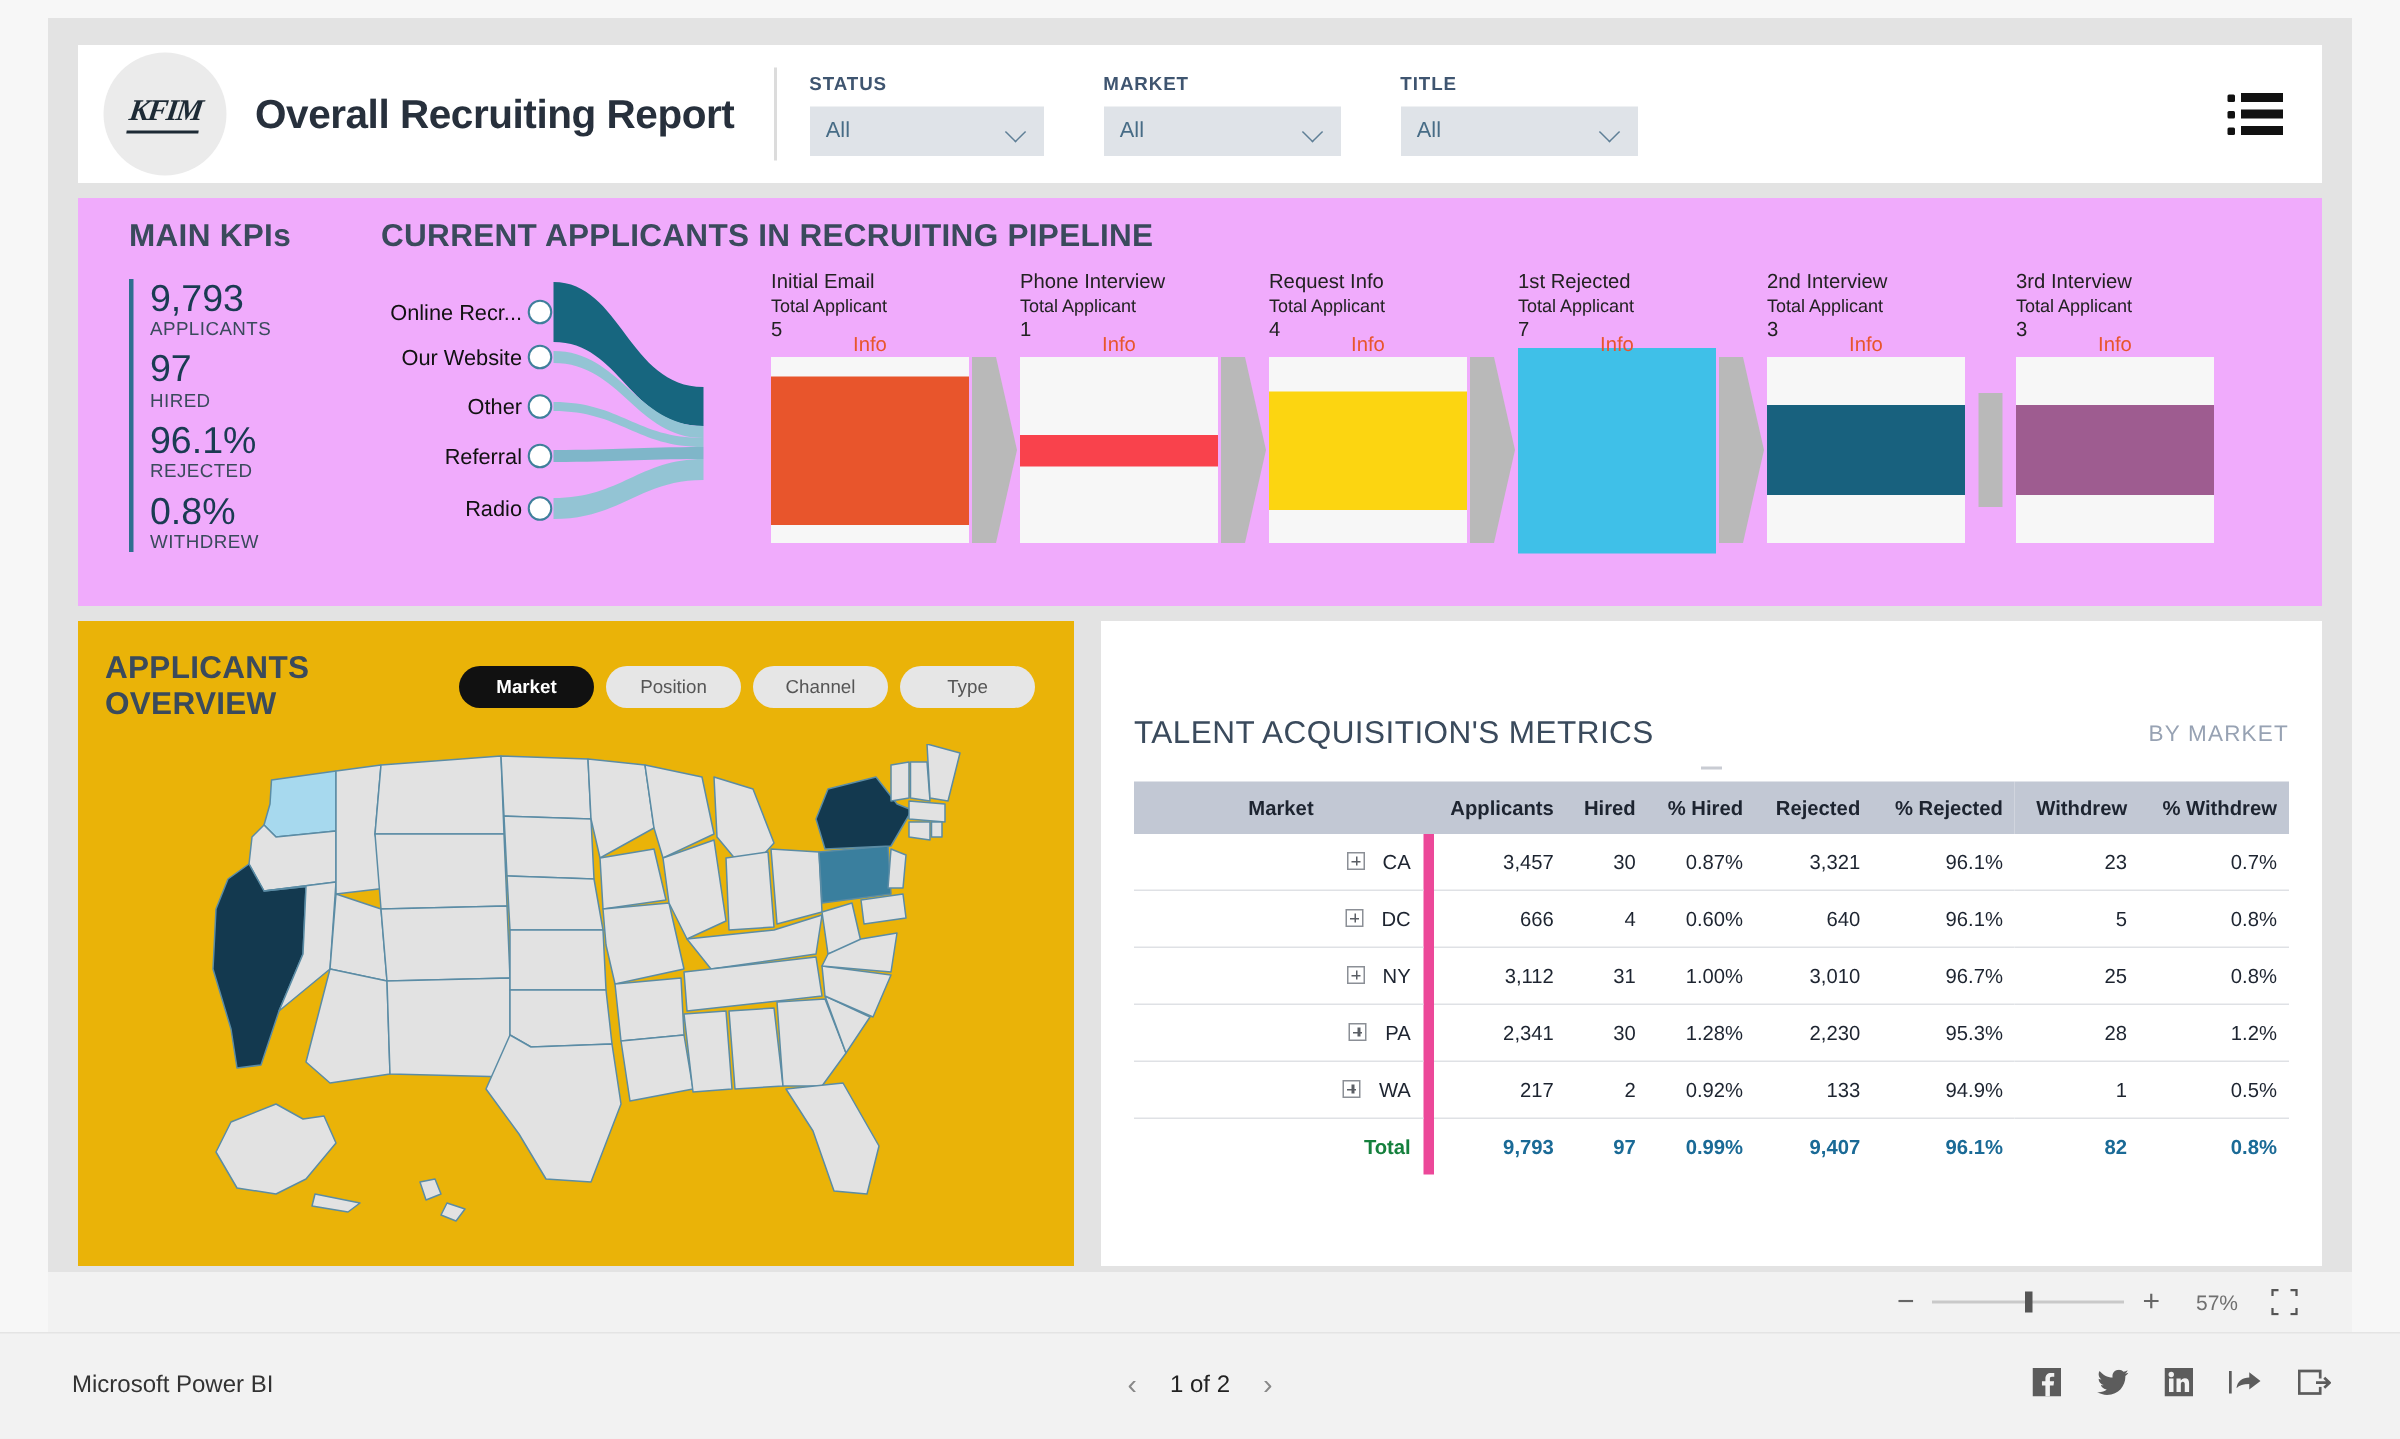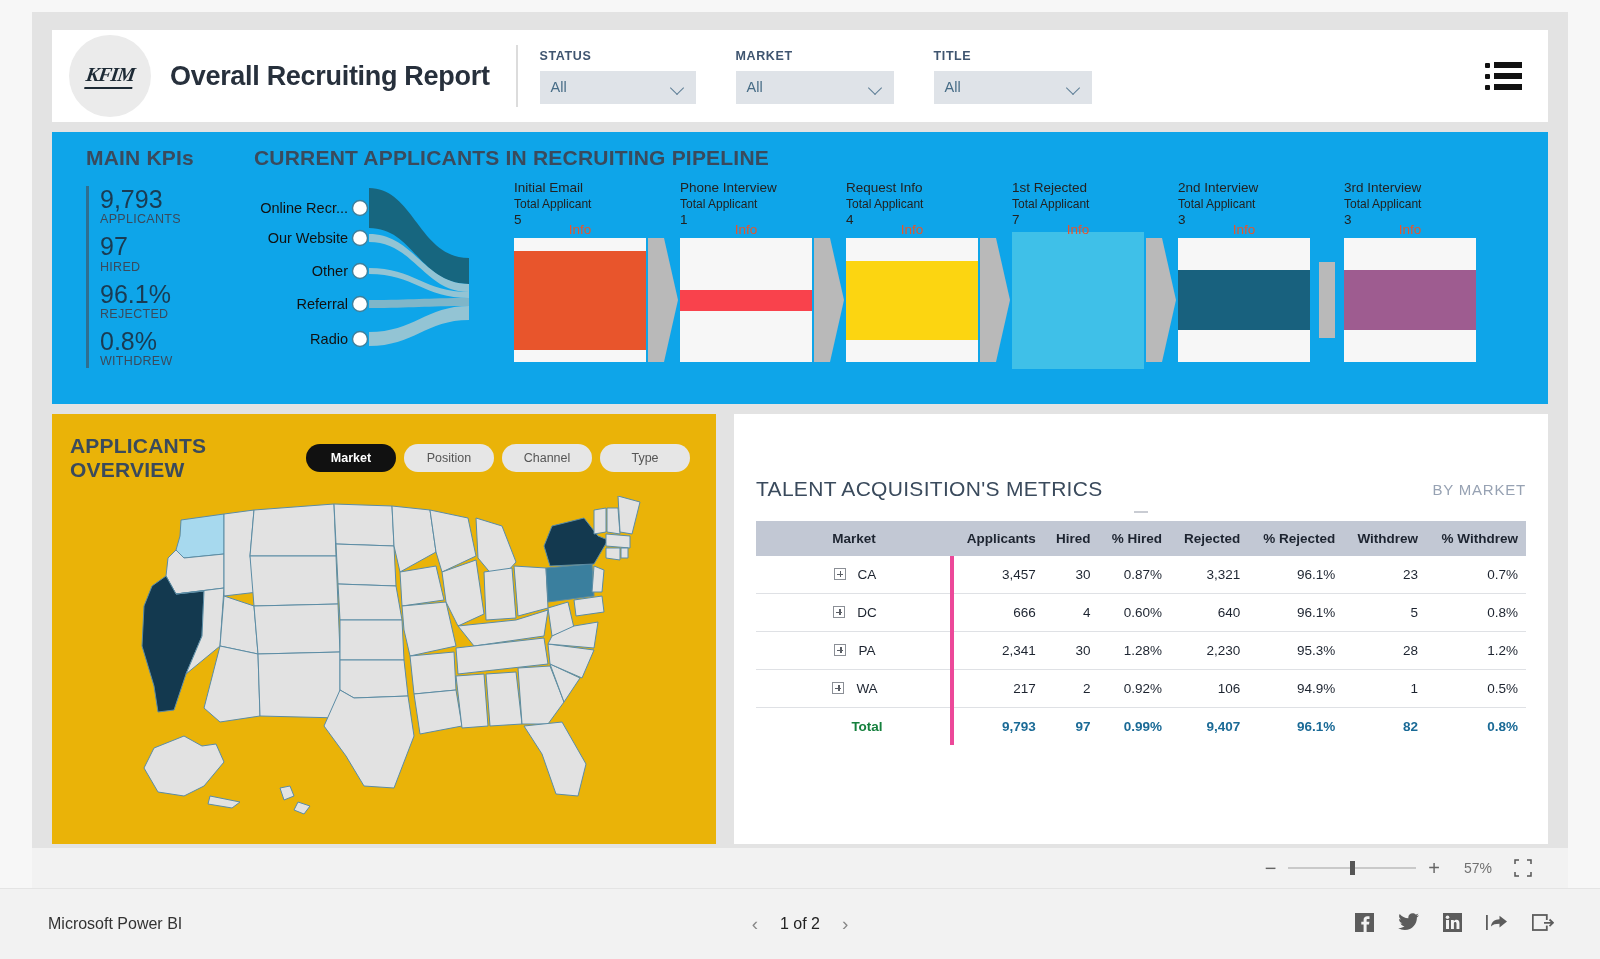--- a/index.html
+++ b/index.html
@@ -70,21 +70,21 @@
     width: 9px; height: 9px;
     border-right: 1.6px solid #5f7f96; border-bottom: 1.6px solid #5f7f96;
     transform: rotate(45deg);
   }
   .menu-icon { margin-left: auto; display: flex; flex-direction: column; gap: 5px; }
   .menu-row { display: flex; align-items: center; gap: 4px; }
   .menu-dot { width: 5px; height: 5px; background: #111; border-radius: 1px; }
   .menu-bar { width: 28px; height: 6px; background: #111; }
 
   
-  .panel { background: #0ea5e9; }
+  .panel { background: #f0abfc; }
   .pipeline {
     margin-top: 10px; height: 272px; position: relative;
     padding: 14px 20px 0 20px; display: flex;
   }
   .kpi-col { width: 170px; padding-left: 14px; }
   .kpi-title {
     font-size: 21px; font-weight: 700; color: #3a4a5c;
     letter-spacing: 0.2px; margin-bottom: 16px;
   }
   .kpi-list { border-left: 3px solid #2f6f8f; padding-left: 11px; }
@@ -153,21 +153,21 @@
   thead th {
     background: #c2c8d4; color: #1d2430; font-size: 13.5px; font-weight: 700;
     padding: 10px 8px; text-align: right; white-space: nowrap;
   }
   thead th.mk { text-align: center; width: 196px; }
   tbody td {
     font-size: 13.5px; color: #1d2430; padding: 11px 8px;
     text-align: right; border-bottom: 1px solid #dfe1e5; white-space: nowrap;
   }
   tbody td.mk {
-    text-align: center; border-right: 4px solid #ec4899;
+    text-align: right; border-right: 7px solid #ec4899;
     padding-left: 12px;
   }
   .expander {
     display: inline-block; width: 12px; height: 12px;
     border: 1px solid #8b8f96; position: relative;
     margin-right: 12px; vertical-align: -1px;
   }
   .expander::before, .expander::after {
     content: ""; position: absolute; background: #5a5e65;
   }
@@ -564,35 +564,45 @@
                 <td class="mk"><span class="expander"></span>DC</td>
                 <td>666</td>
                 <td>4</td>
                 <td>0.60%</td>
                 <td>640</td>
                 <td>96.1%</td>
                 <td>5</td>
                 <td>0.8%</td>
               </tr>
               <tr>
+                <td class="mk"><span class="expander"></span>NY</td>
+                <td>3,112</td>
+                <td>31</td>
+                <td>1.00%</td>
+                <td>3,010</td>
+                <td>96.7%</td>
+                <td>25</td>
+                <td>0.8%</td>
+              </tr>
+              <tr>
                 <td class="mk"><span class="expander"></span>PA</td>
                 <td>2,341</td>
                 <td>30</td>
                 <td>1.28%</td>
                 <td>2,230</td>
                 <td>95.3%</td>
                 <td>28</td>
                 <td>1.2%</td>
               </tr>
               <tr>
                 <td class="mk"><span class="expander"></span>WA</td>
                 <td>217</td>
                 <td>2</td>
                 <td>0.92%</td>
-                <td>106</td>
+                <td>133</td>
                 <td>94.9%</td>
                 <td>1</td>
                 <td>0.5%</td>
               </tr>
               <tr class="total">
                 <td class="mk">Total</td>
                 <td>9,793</td>
                 <td>97</td>
                 <td>0.99%</td>
                 <td>9,407</td>

